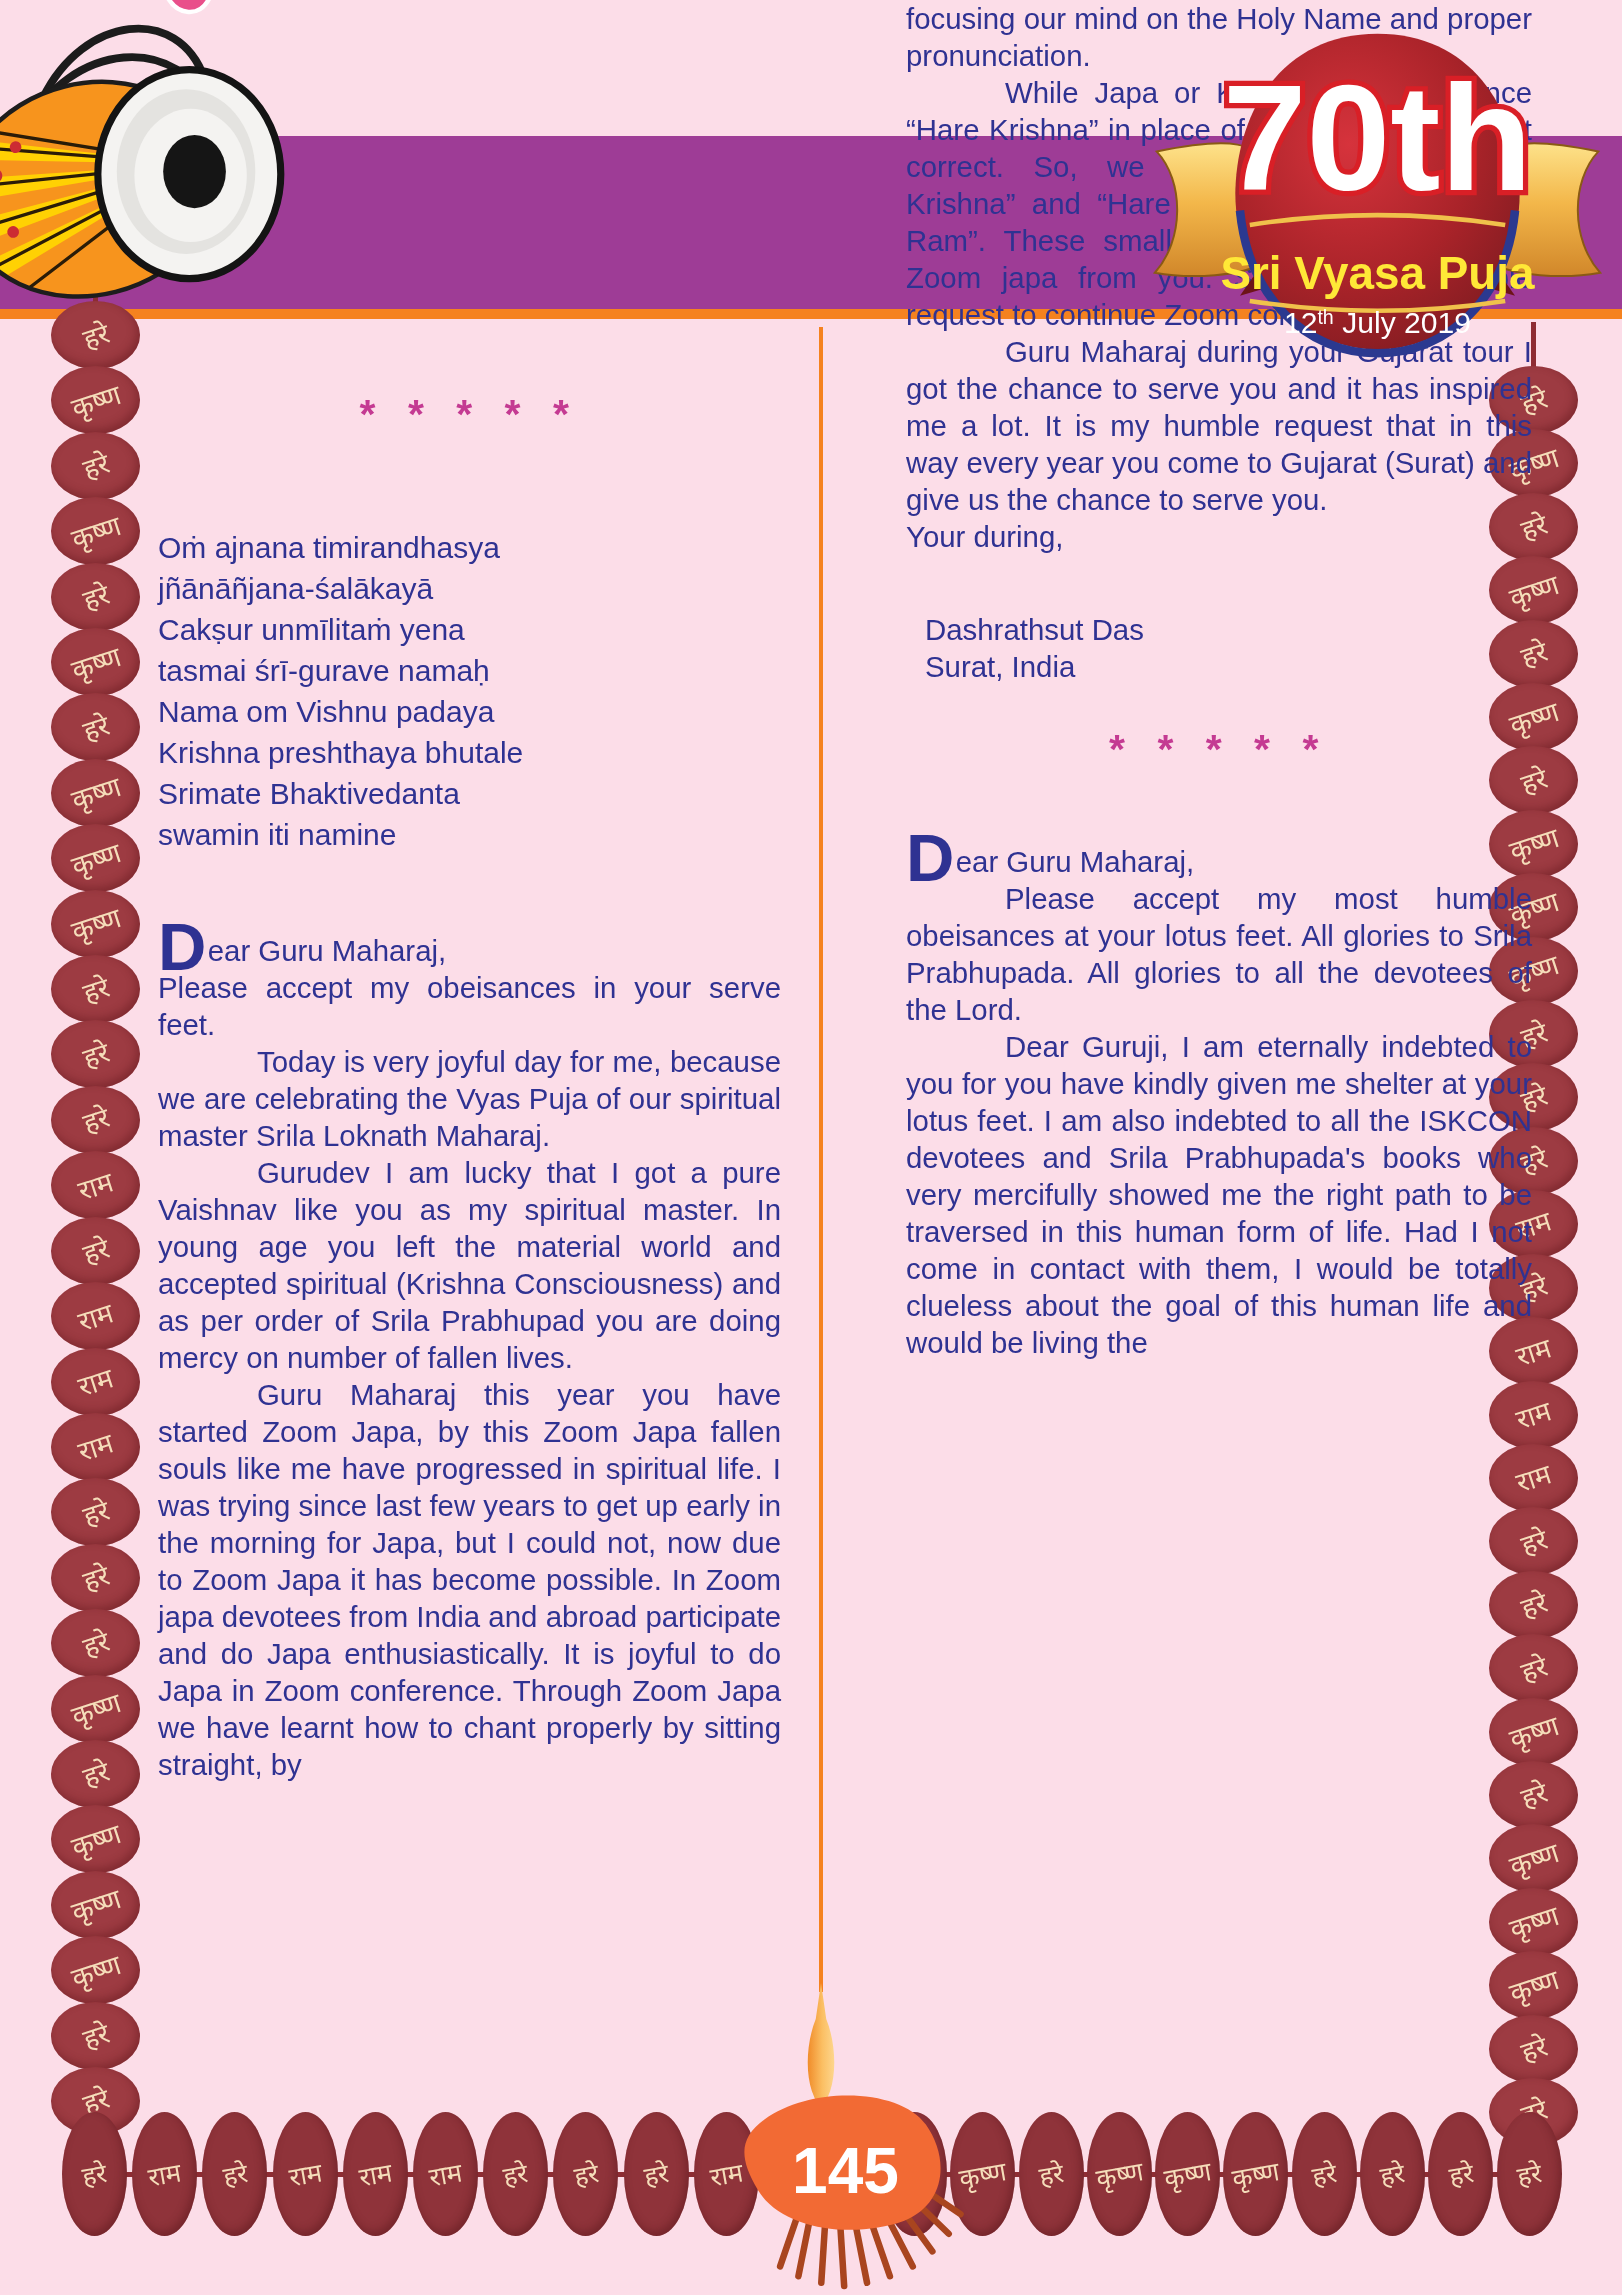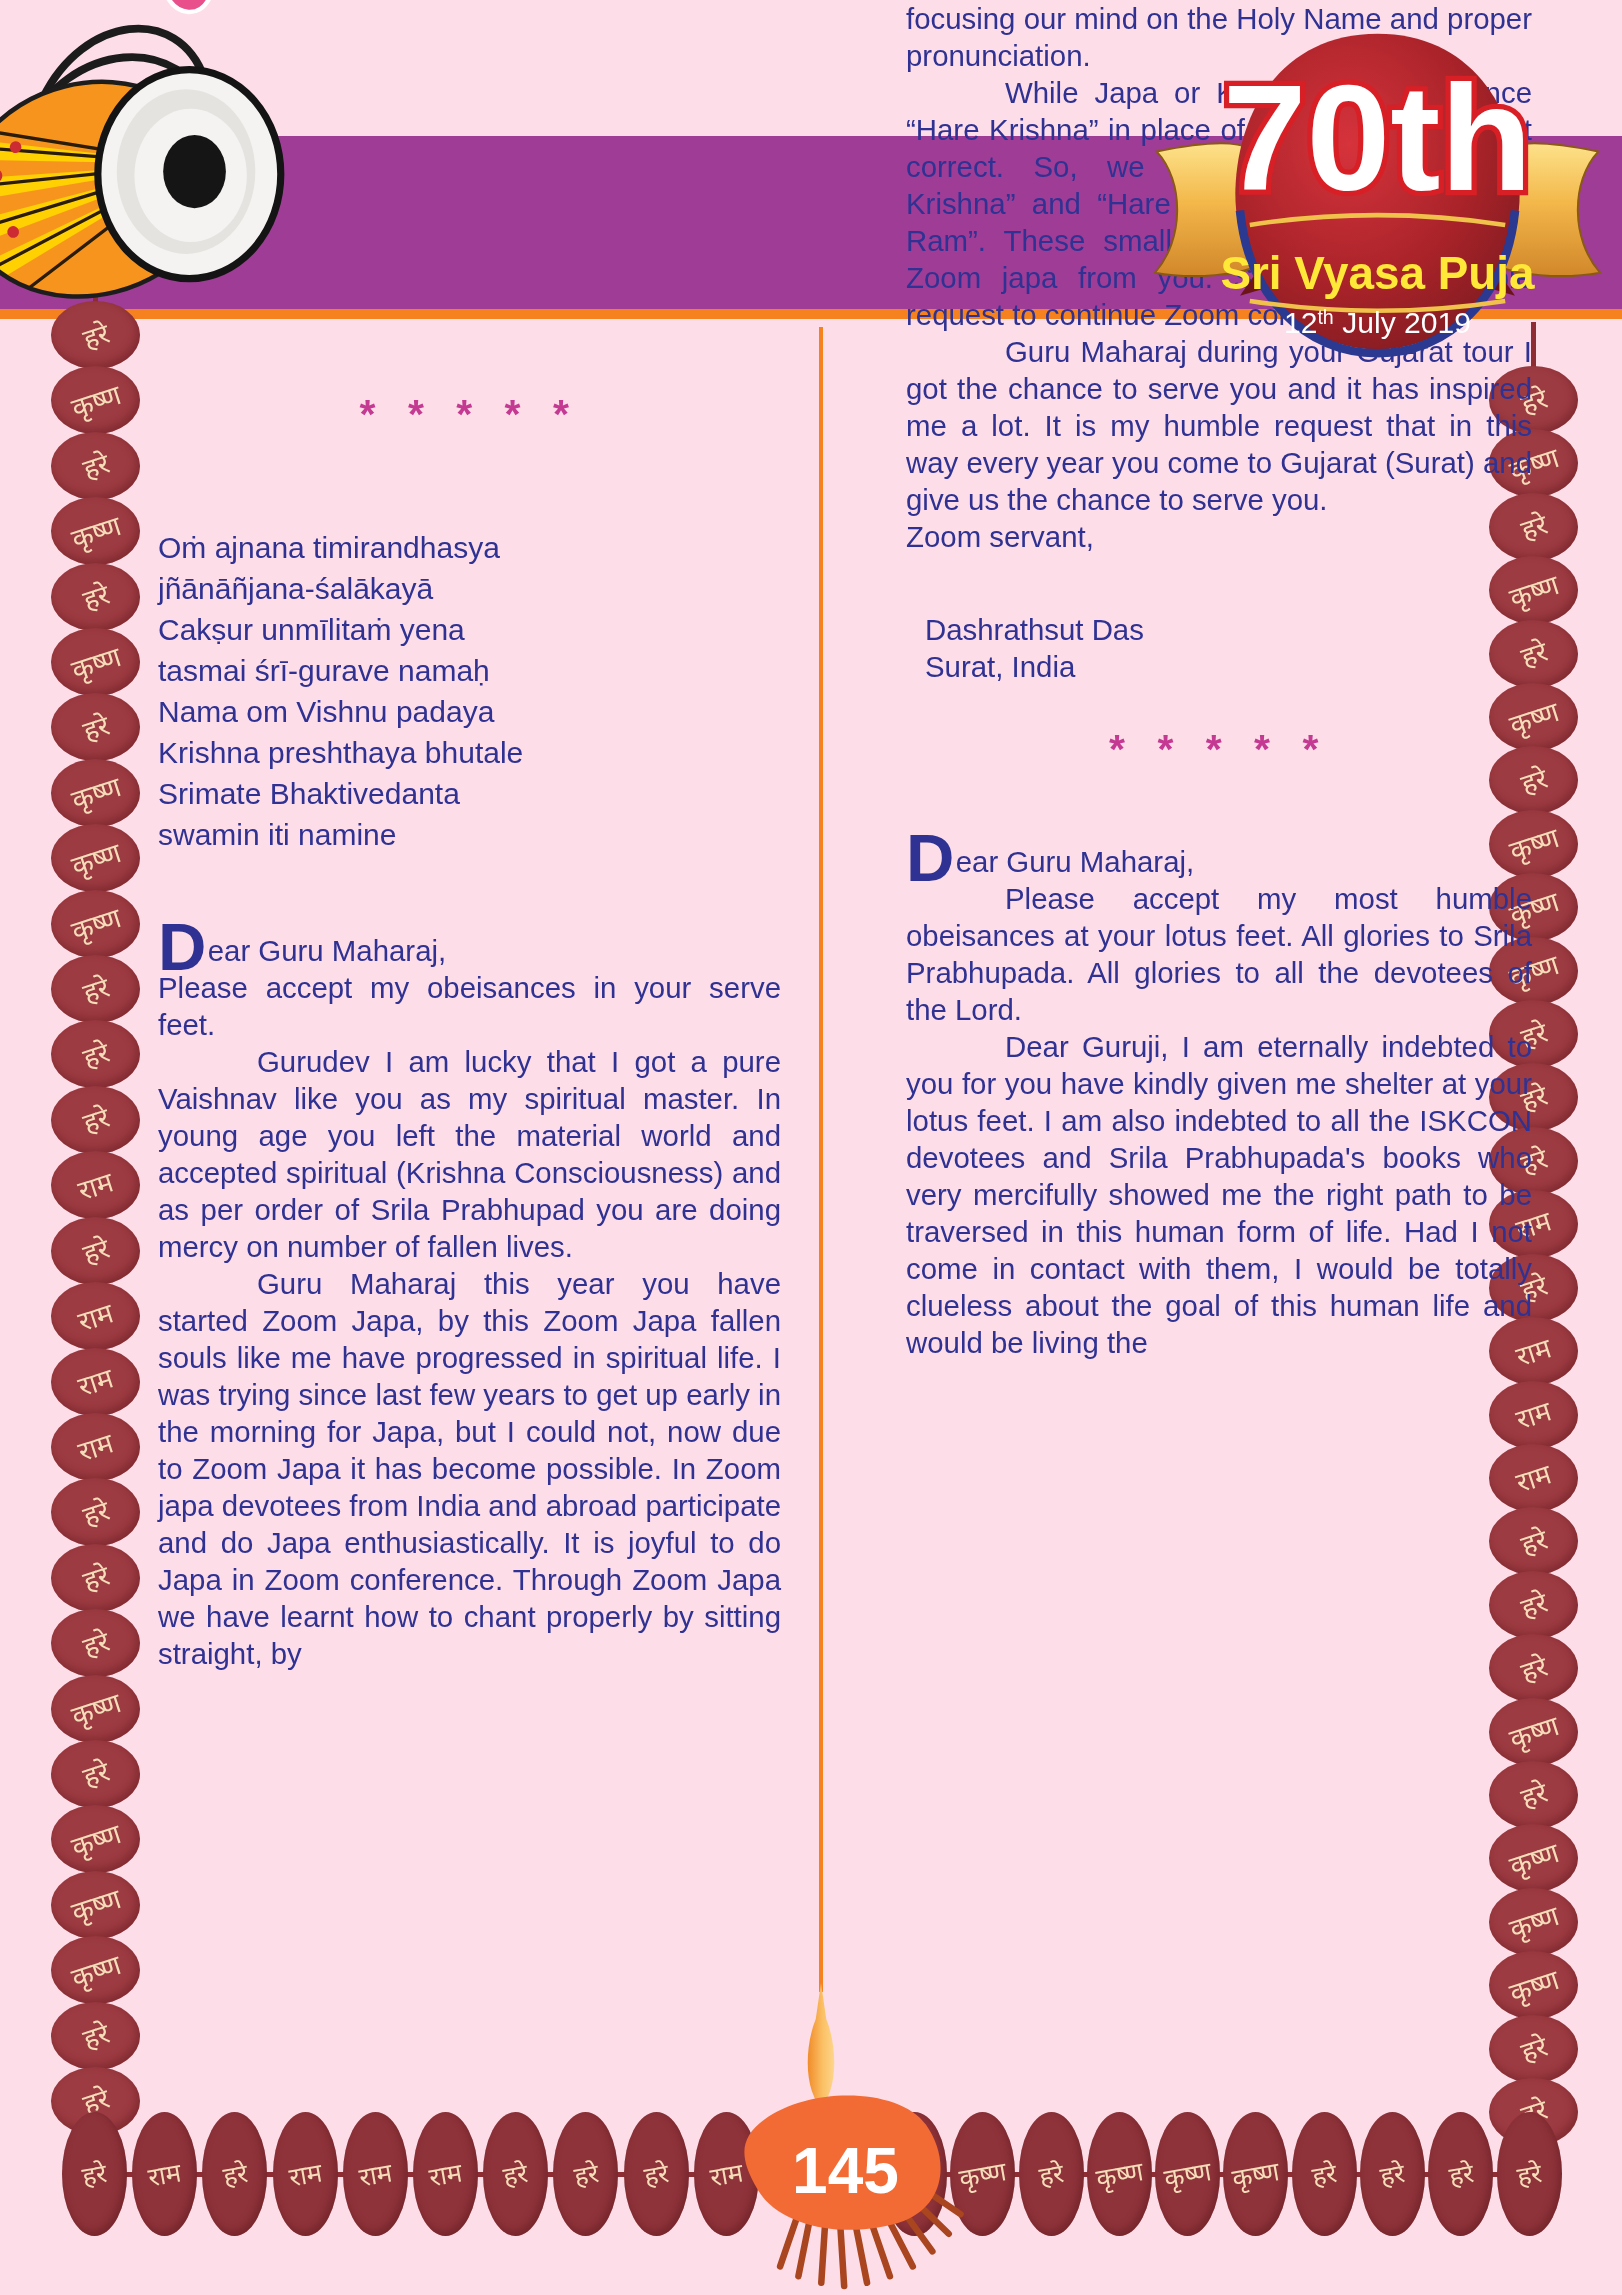--- a/index.html
+++ b/index.html
@@ -421,29 +421,30 @@
       <div>jñānāñjana-śalākayā</div>
       <div>Cakṣur unmīlitaṁ yena</div>
       <div>tasmai śrī-gurave namaḥ</div>
       <div>Nama om Vishnu padaya</div>
       <div>Krishna preshthaya bhutale</div>
       <div>Srimate Bhaktivedanta</div>
       <div>swamin iti namine</div>
     </div>
     <div class="salutation lc-salut"><span class="dropcap">D</span><span>ear Guru Maharaj,</span></div>
     <p class="lc-p0">Please accept my obeisances in your serve feet.</p>
+    <p class="indent lc-p1">Today is very joyful day for me, because we are celebrating the Vyas Puja of our spiritual master Srila Loknath Maharaj.</p>
     <p class="indent lc-p2">Gurudev I am lucky that I got a pure Vaishnav like you as my spiritual master. In young age you left the material world and accepted spiritual (Krishna Consciousness) and as per order of Srila Prabhupad you are doing mercy on number of fallen lives.</p>
     <p class="indent lc-p3">Guru Maharaj this year you have started Zoom Japa, by this Zoom Japa fallen souls like me have progressed in spiritual life. I was trying since last few years to get up early in the morning for Japa, but I could not, now due to Zoom Japa it has become possible. In Zoom japa devotees from India and abroad participate and do Japa enthusiastically. It is joyful to do Japa in Zoom conference. Through Zoom Japa we have learnt how to chant properly by sitting straight, by</p>
   </div>
 
   <div class="text-col col-right">
     <p class="rc-cont">focusing our mind on the Holy Name and proper pronunciation.</p>
     <p class="indent rc-p0">While Japa or Kirtan if we pronounce “Hare Krishna” in place of “Hare Krishn' it is not correct. So, we should pronounce “Hare Krishna” and “Hare Rama” in place of “Hare Ram”. These small things can be learnt via Zoom japa from you. So, it is my humble request to continue Zoom conference.</p>
     <p class="indent rc-p1">Guru Maharaj during your Gujarat tour I got the chance to serve you and it has inspired me a lot. It is my humble request that in this way every year you come to Gujarat (Surat) and give us the chance to serve you.</p>
-    <p class="rc-closing">Zoom servant,</p>
+    <p class="rc-closing">Your during,</p>
     <div class="rc-signature">
       <div>Dashrathsut Das</div>
       <div>Surat, India</div>
     </div>
     <div class="stars rc-stars">* * * * *</div>
     <div class="salutation rc-salut"><span class="dropcap">D</span><span>ear Guru Maharaj,</span></div>
     <p class="indent rc-p2">Please accept my most humble obeisances at your lotus feet. All glories to Srila Prabhupada. All glories to all the devotees of the Lord.</p>
     <p class="indent rc-p3">Dear Guruji, I am eternally indebted to you for you have kindly given me shelter at your lotus feet. I am also indebted to all the ISKCON devotees and Srila Prabhupada's books who very mercifully showed me the right path to be traversed in this human form of life. Had I not come in contact with them, I would be totally clueless about the goal of this human life and would be living the</p>
   </div>
 

